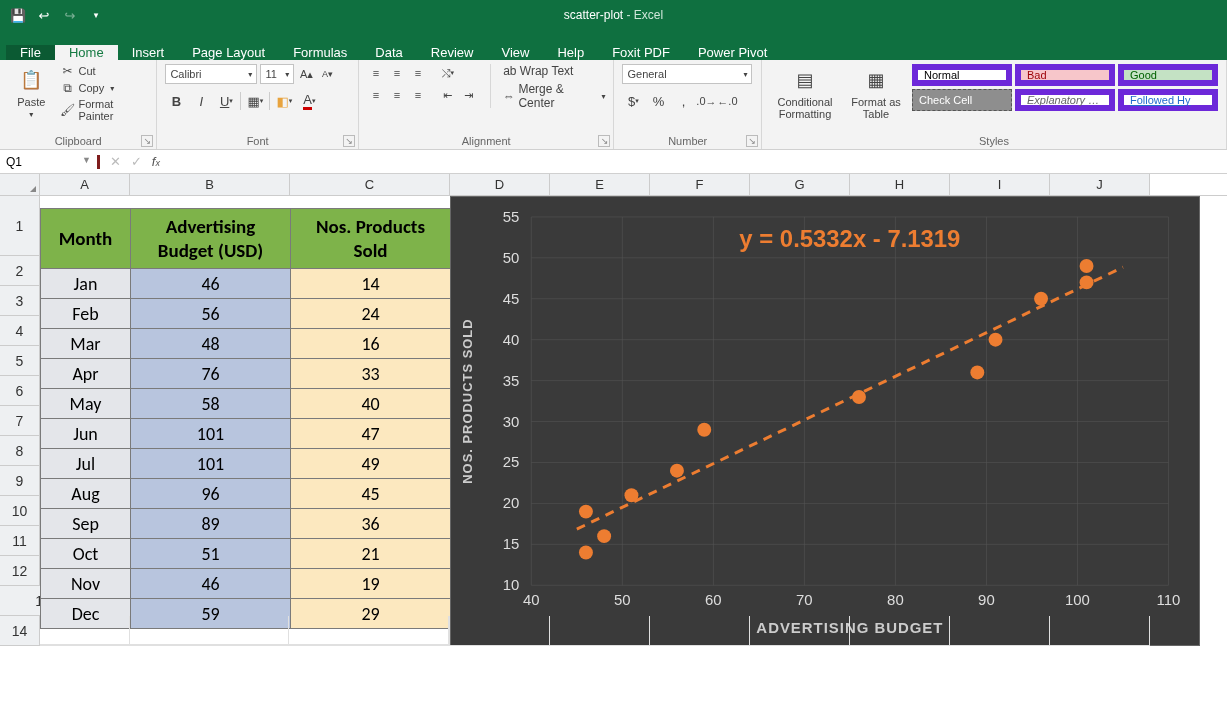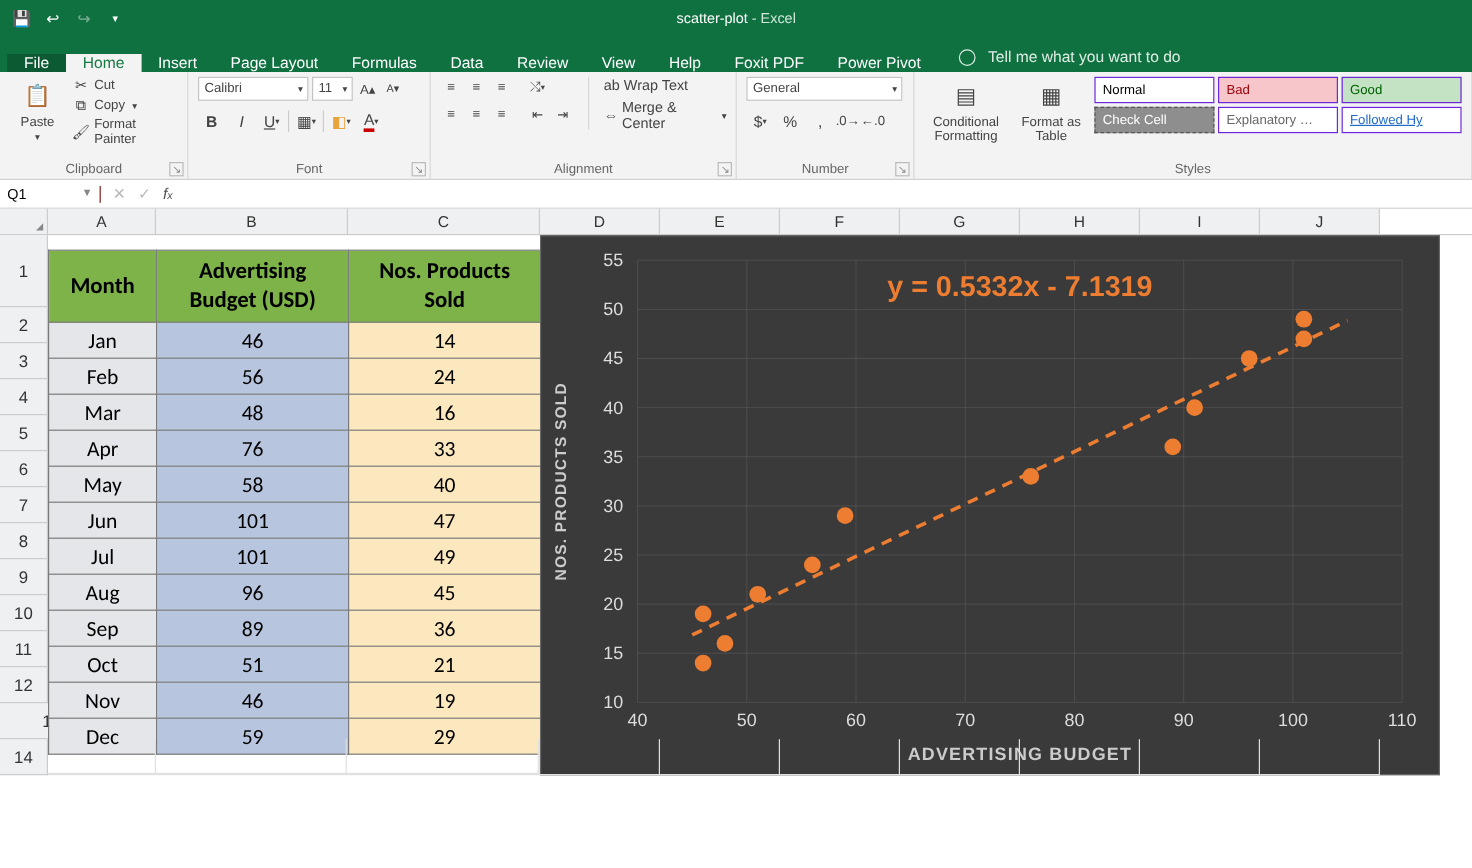--- a/index.html
+++ b/index.html
@@ -30,31 +30,31 @@
 .big-btn { display:flex; flex-direction:column; align-items:center; gap:2px; width:48px; font-size:11px; text-align:center; padding-top:2px;}
 .big-btn .ico { width:28px; height:28px; display:flex; align-items:center; justify-content:center; font-size:18px;}
 .mini-row { display:flex; flex-direction:column; gap:3px; font-size:11px;}
 .mini-row div { display:flex; align-items:center; gap:4px;}
 .mini-ico { width:14px; height:14px; display:inline-flex; align-items:center; justify-content:center; font-size:12px;}
 .btn-box { border:1px solid #c3c3c3; background:#fff; height:20px; font-size:11px; padding:0 4px; display:inline-flex; align-items:center;}
 .iconbtn { width:22px; height:22px; display:inline-flex; align-items:center; justify-content:center; font-size:13px; color:#444;}
 .iconbtn.small { width:18px; height:18px; font-size:11px;}
 .row { display:flex; align-items:center; gap:3px;}
 .col { display:flex; flex-direction:column; gap:4px;}
-.style-cell { width:100px; height:22px; border:1px solid #6d28d9; display:flex; align-items:center; padding:0 6px; font-size:11px;}
+.style-cell { width:100px; height:22px; border:6px solid #6d28d9; display:flex; align-items:center; padding:0 6px; font-size:11px;}
 .style-normal { background:#fff; color:#000;}
 .style-bad { background:#f7c6ca; color:#9c0006;}
 .style-good { background:#c4e2c4; color:#006100;}
 .style-check { background:#8e8e8e; color:#fff; border:1px dashed #555;}
-.style-expl { background:#fff; color:#666; }
+.style-expl { background:#fff; color:#666; font-style:italic;}
 .style-link { background:#fff; color:#1f6bcc; text-decoration:underline;}
 
 
 .formulabar { height:24px; border-bottom:1px solid #d0d0d0; display:flex; align-items:center; font-size:12px;}
-.namebox { width:84px; border-right:1px solid #7f1d1d; padding:0 6px; display:flex; justify-content:space-between;}
+.namebox { width:100px; border-right:3px solid #7f1d1d; padding:0 6px; display:flex; justify-content:space-between;}
 .namebox .dd { color:#888; font-size:9px;}
 .fx-area { display:flex; align-items:center; gap:10px; padding:0 10px; color:#888;}
 .fx-area .btn { color:#bbb; font-size:13px;}
 
 
 .grid { position:relative; }
 .colheads { display:flex; height:22px; font-size:13px; color:#333; border-bottom:1px solid #ccc;}
 .rowh-space { width:40px; border-right:1px solid #ccc; background:#eef0f2; position:relative;}
 .rowh-space::after { content:""; position:absolute; right:3px; bottom:3px; width:0; height:0; border-left:6px solid transparent; border-bottom:6px solid #888;}
 .colh { border-right:1px solid #ccc; display:flex; align-items:center; justify-content:center; background:#eef0f2;}
@@ -98,24 +98,20 @@
   <div class="tab active">Home</div>
   <div class="tab">Insert</div>
   <div class="tab">Page Layout</div>
   <div class="tab">Formulas</div>
   <div class="tab">Data</div>
   <div class="tab">Review</div>
   <div class="tab">View</div>
   <div class="tab">Help</div>
   <div class="tab">Foxit PDF</div>
   <div class="tab">Power Pivot</div>
-  <div class="lamp">
-    <span class="bulb"></span>
-    <span>Tell me what you want to do</span>
-  </div>
 </div>
 
 <div class="ribbon">
 
   <div class="group" style="width:160px">
     <div class="body">
       <div class="big-btn">
         <span class="ico">📋</span>
         <span>Paste</span>
         <span style="font-size:8px">▾</span>

